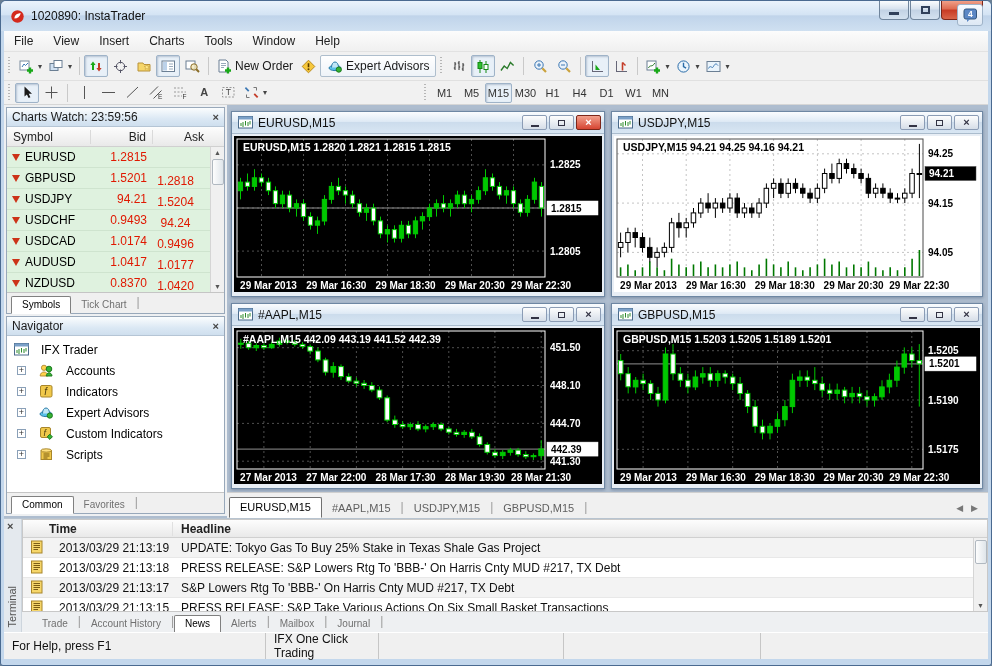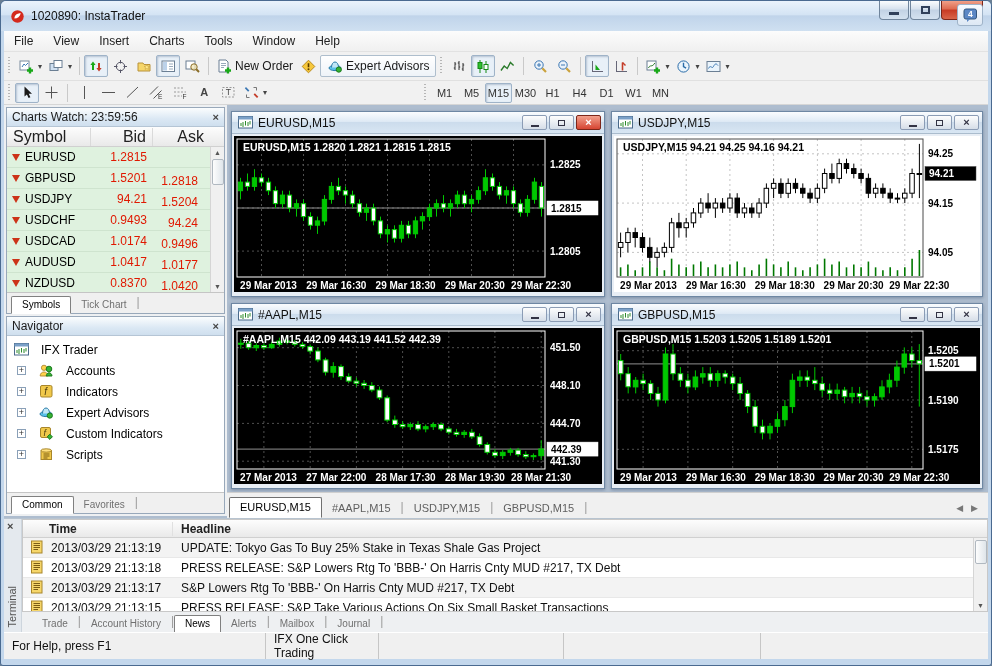--- a/index.html
+++ b/index.html
@@ -53,29 +53,29 @@
     background:linear-gradient(#fbfdfe,#dbe8f4 60%,#cfdfee);border-bottom:1px solid #b5c5d5;font-size:12px;color:#1a1a1a;}
   .p-head .px{margin-left:auto;font-weight:bold;color:#444;font-size:11px;line-height:1;}
   .p-tabs{height:21px;background:#f0f0f0;border-top:1px solid #c5c5c5;display:flex;align-items:flex-end;padding:0 4px;gap:0;}
   .ptab{padding:2px 10px 3px;font-size:10px;color:#707070;white-space:nowrap;}
   .ptab.active{background:#fff;border:1px solid #808080;border-bottom:1px solid #fff;color:#000;margin-bottom:-1px;border-radius:2px 2px 0 0;}
   .ptab-sep{color:#9a9a9a;align-self:center;padding-bottom:2px;}
 
   
   .mw-panel{top:2px;height:207px;}
   .mw-cols{height:20px;display:flex;background:linear-gradient(#fdfdfd,#e9e9e9);border-bottom:1px solid #d0d0d0;
-    font-size:16px;color:#222;align-items:center;}
+    font-size:12px;color:#222;align-items:center;}
   .mw-cols .c1{width:84px;padding-left:6px;border-right:1px solid #dadada;}
   .mw-cols .c2{width:62px;text-align:right;padding-right:6px;border-right:1px solid #dadada;}
   .mw-cols .c3{flex:1;text-align:right;padding-right:20px;}
   .mw-rows{position:relative;flex:1;overflow:hidden;background:#dff2df;}
   .mw-row{height:21px;display:flex;align-items:center;border-bottom:1px solid #cfe4cf;background:#dff2df;font-size:12px;}
   .mw-row .sym{width:84px;display:flex;align-items:center;gap:5px;padding-left:5px;color:#000;}
   .mw-row .bid{width:62px;text-align:right;padding-right:6px;color:#e01800;}
-  .mw-row .ask{width:47px;text-align:right;padding-right:2px;color:#e01800;margin-top:47px;}
+  .mw-row .ask{width:47px;text-align:center;padding-right:2px;color:#e01800;margin-top:47px;}
   .dnarr{width:0;height:0;border-left:4px solid transparent;border-right:4px solid transparent;border-top:7px solid #cc3318;}
   .sbar{position:absolute;right:0;top:0;bottom:0;width:14px;background:#f0f0f0;border-left:1px solid #d5d5d5;
     display:flex;flex-direction:column;align-items:center;justify-content:space-between;font-size:7px;color:#555;}
   .sbar .thumb{width:12px;height:26px;border:1px solid #b0b8c0;border-radius:2px;background:linear-gradient(90deg,#fdfdfd,#dfe5ea);}
   .sarr{padding:2px 0;}
 
   
   .nav-panel{top:211px;bottom:2px;justify-content:center;}
   .nav-tree{flex:1;background:#fff;padding:3px 0 0 6px;overflow:hidden;}
   .tree-row{height:21px;display:flex;align-items:center;gap:12px;font-size:12px;color:#000;}
@@ -112,21 +112,21 @@
   .t-x{position:absolute;top:2px;left:3px;font-weight:bold;font-size:11px;color:#444;line-height:1;}
   .t-vlabel{position:absolute;bottom:4px;left:2px;writing-mode:vertical-rl;transform:rotate(180deg);
     font-size:11px;color:#555;}
   .t-main{position:absolute;left:18px;right:0;top:0;bottom:20px;background:#fff;border:1px solid #c8c8c8;overflow:hidden;}
   .t-head{height:18px;display:flex;background:linear-gradient(#fdfdfd,#e9e9e9);border-bottom:1px solid #d0d0d0;align-items:center;font-size:12px;font-weight:bold;color:#222;}
   .t-head .th1{width:150px;padding-left:26px;border-right:1px solid #e0e0e0;}
   .t-head .th2{flex:1;padding-left:8px;}
   .t-rows{position:relative;height:78px;overflow:hidden;}
   .t-row{height:20px;display:flex;align-items:center;font-size:12px;border-bottom:1px solid #e8e8e8;}
   .t-row:nth-child(odd){background:#f3f3f3;}
-  .t-row .ti{width:150px;display:flex;align-items:center;gap:6px;padding-left:6px;color:#111;}
+  .t-row .ti{width:150px;display:flex;align-items:center;gap:14px;padding-left:6px;color:#111;}
   .t-row .hl{flex:1;padding-left:8px;color:#111;white-space:nowrap;overflow:hidden;}
   .t-sbar{position:absolute;right:0;top:18px;bottom:0;width:14px;background:#f0f0f0;border-left:1px solid #d5d5d5;
     display:flex;flex-direction:column;align-items:center;justify-content:space-between;font-size:7px;color:#555;}
   .t-tabs{position:absolute;left:18px;right:0;bottom:0;height:20px;background:#eef0f2;display:flex;align-items:flex-end;padding:0 10px;}
 
   
   .statusbar{position:absolute;left:3px;right:3px;bottom:6px;height:27px;background:#f0f0f0;border-top:1px solid #fff;
     display:flex;align-items:center;font-size:12px;color:#111;}
   .sb-pane{height:100%;display:flex;align-items:center;padding:0 8px;border-right:1px solid #c6c6c6;}
   .sb-help{width:262px;}

